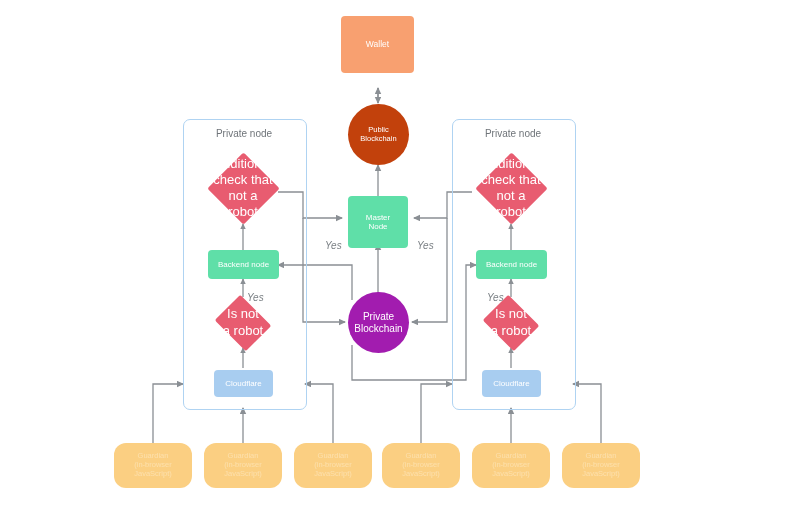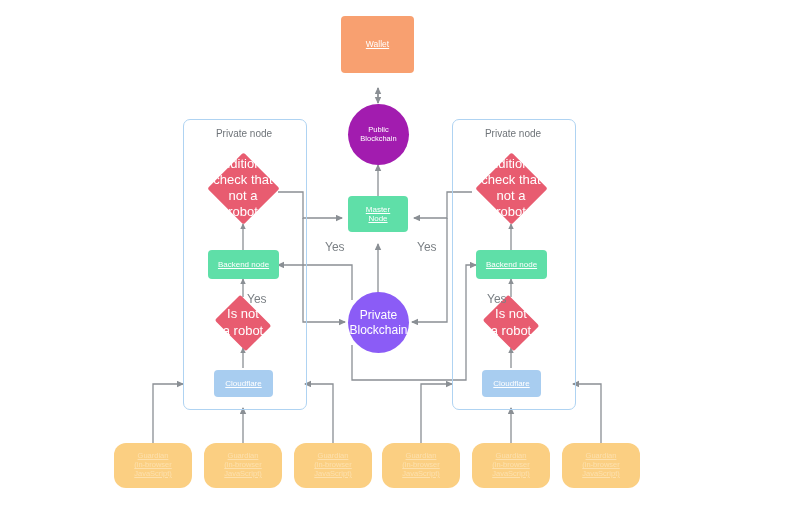--- a/index.html
+++ b/index.html
@@ -2,24 +2,24 @@
 <html><head>
 <meta charset="utf-8">
 <style>
   html,body{margin:0;padding:0;background:#ffffff;}
   body{width:805px;height:505px;overflow:hidden;
        font-family:"Liberation Sans","DejaVu Sans",sans-serif;}
   #stage{position:relative;width:805px;height:505px;}
   svg.layer{position:absolute;left:0;top:0;width:805px;height:505px;}
   .node{position:absolute;display:flex;align-items:center;justify-content:center;
         text-align:center;line-height:1.18;color:#ffffff;}
-  .rect{border-radius:4px;text-decoration:underline;}
+  .rect{border-radius:4px;}
   .lbl{pointer-events:none;white-space:pre-line;}
   .container-label{position:absolute;color:#6f7479;font-size:10px;}
-  .yes{position:absolute;color:#7b8085;font-size:12px;}
+  .yes{position:absolute;color:#7b8085;font-size:10px;font-style:italic;}
   .diamond-wrap{position:absolute;}
   .diamond-txt{position:absolute;left:0;top:0;width:100%;height:100%;
      display:flex;align-items:center;justify-content:center;text-align:center;
      color:#ffffff;font-size:13px;line-height:1.25;white-space:pre-line;}
 </style>
 </head>
 <body>
 
 <div id="stage">
 
@@ -77,32 +77,32 @@
 
   <div style="position:absolute;left:452px;top:119px;width:122px;height:289px;
               border:1.3px solid #AFD3F2;border-radius:7px;background:transparent;"></div>
   <div class="container-label" style="left:452px;top:128px;width:122px;text-align:center;">Private node</div>
 
   <div class="node rect" style="left:341px;top:16px;width:73px;height:57px;background:#F8A070;font-size:8.5px;">
     <span class="lbl">Wallet</span>
   </div>
 
   <div class="node" style="left:348px;top:104px;width:61px;height:61px;border-radius:50%;
-              background:#a21caf;font-size:7.5px;">
+              background:#c2410c;font-size:7.5px;">
     <span class="lbl">Public
 Blockchain</span>
   </div>
 
-  <div class="node rect" style="left:348px;top:196px;width:60px;height:36px;background:#5FDFA8;font-size:8px;">
+  <div class="node rect" style="left:348px;top:196px;width:60px;height:52px;background:#5FDFA8;font-size:8px;">
     <span class="lbl">Master
 Node</span>
   </div>
 
   <div class="node" style="left:348px;top:292px;width:61px;height:61px;border-radius:50%;
-              background:#8b5cf6;font-size:12px;">
+              background:#a21caf;font-size:10px;">
     <span class="lbl">Private
 Blockchain</span>
   </div>
 
   <div class="diamond-wrap" style="left:207px;top:152px;width:72px;height:72px;">
     <div style="position:absolute;left:10.5px;top:10.5px;width:51px;height:51px;
                 background:#E85C70;transform:rotate(45deg);border-radius:2px;"></div>
     <div class="diamond-txt">Additional
 check that not a
 robot</div>

